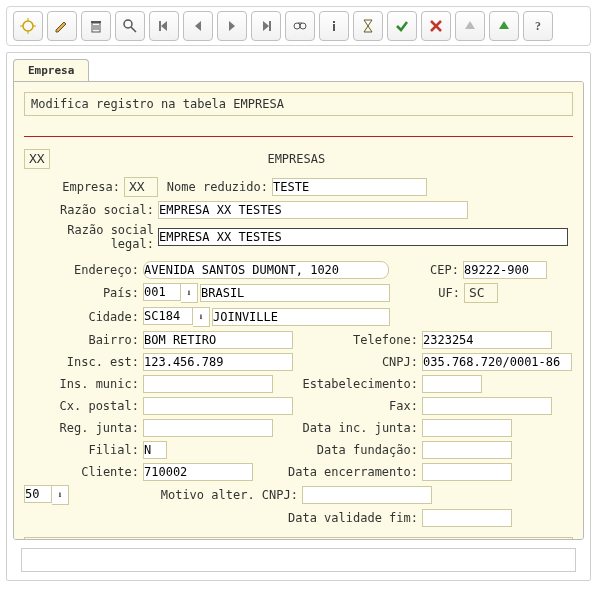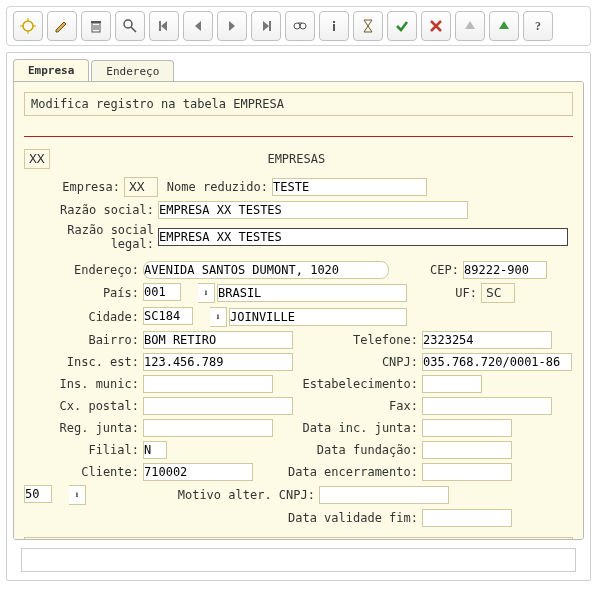--- a/index.html
+++ b/index.html
@@ -35,21 +35,21 @@
 
   
   .row{display:flex;align-items:center;margin-bottom:4px;}
   .lbl{text-align:right;padding-right:4px;}
   .lbl1{width:130px;}
   .lbl2{width:115px;}
   .lblR{width:125px;}
   .fld, .fldsm{border:1px solid var(--field-border);background:#fff;height:18px;line-height:18px;padding:0 0;font-family:inherit;font-size:12px;box-sizing:border-box;}
   .codebox{border:1px solid var(--field-border);height:18px;line-height:16px;padding:0 4px;display:inline-flex;align-items:center;font-size:13px;}
   .drop{width:16px;height:18px;border:1px solid var(--field-border);border-left:none;background:#fff;display:inline-flex;align-items:center;justify-content:center;font-size:9px;cursor:pointer;}
-  .grp{display:inline-flex;gap:17px;}
+  .grp{display:inline-flex;}
   .spacer-row{height:6px;}
   .bottom-slot{border:1px solid #ccc;height:22px;margin:8px 8px 6px 8px;}
   .hdr-row{display:flex;align-items:center;margin-bottom:8px;}
 </style>
 </head>
 <body>
 
 <div class="toolbar">
   <div class="tbtn">
       <svg viewBox="0 0 16 16">
@@ -147,21 +147,20 @@
       <svg viewBox="0 0 16 16">
         <text x="8" y="12" text-anchor="middle" font-size="12" fill="#555" font-family="serif" font-weight="bold">?</text>
       </svg>
     </div>
 </div>
 
 <div class="content">
 
   <div class="tabs">
     <div class="tab active">Empresa</div>
-    <div class="tab">Endereço</div>
   </div>
 
   <div class="panel">
 
     <div class="msgbox">Modifica registro na tabela EMPRESA</div>
     <div class="redline"></div>
 
     <div class="hdr-row">
       <span class="codebox">XX</span>
       <div style="flex:1;text-align:center;">EMPRESAS</div>

